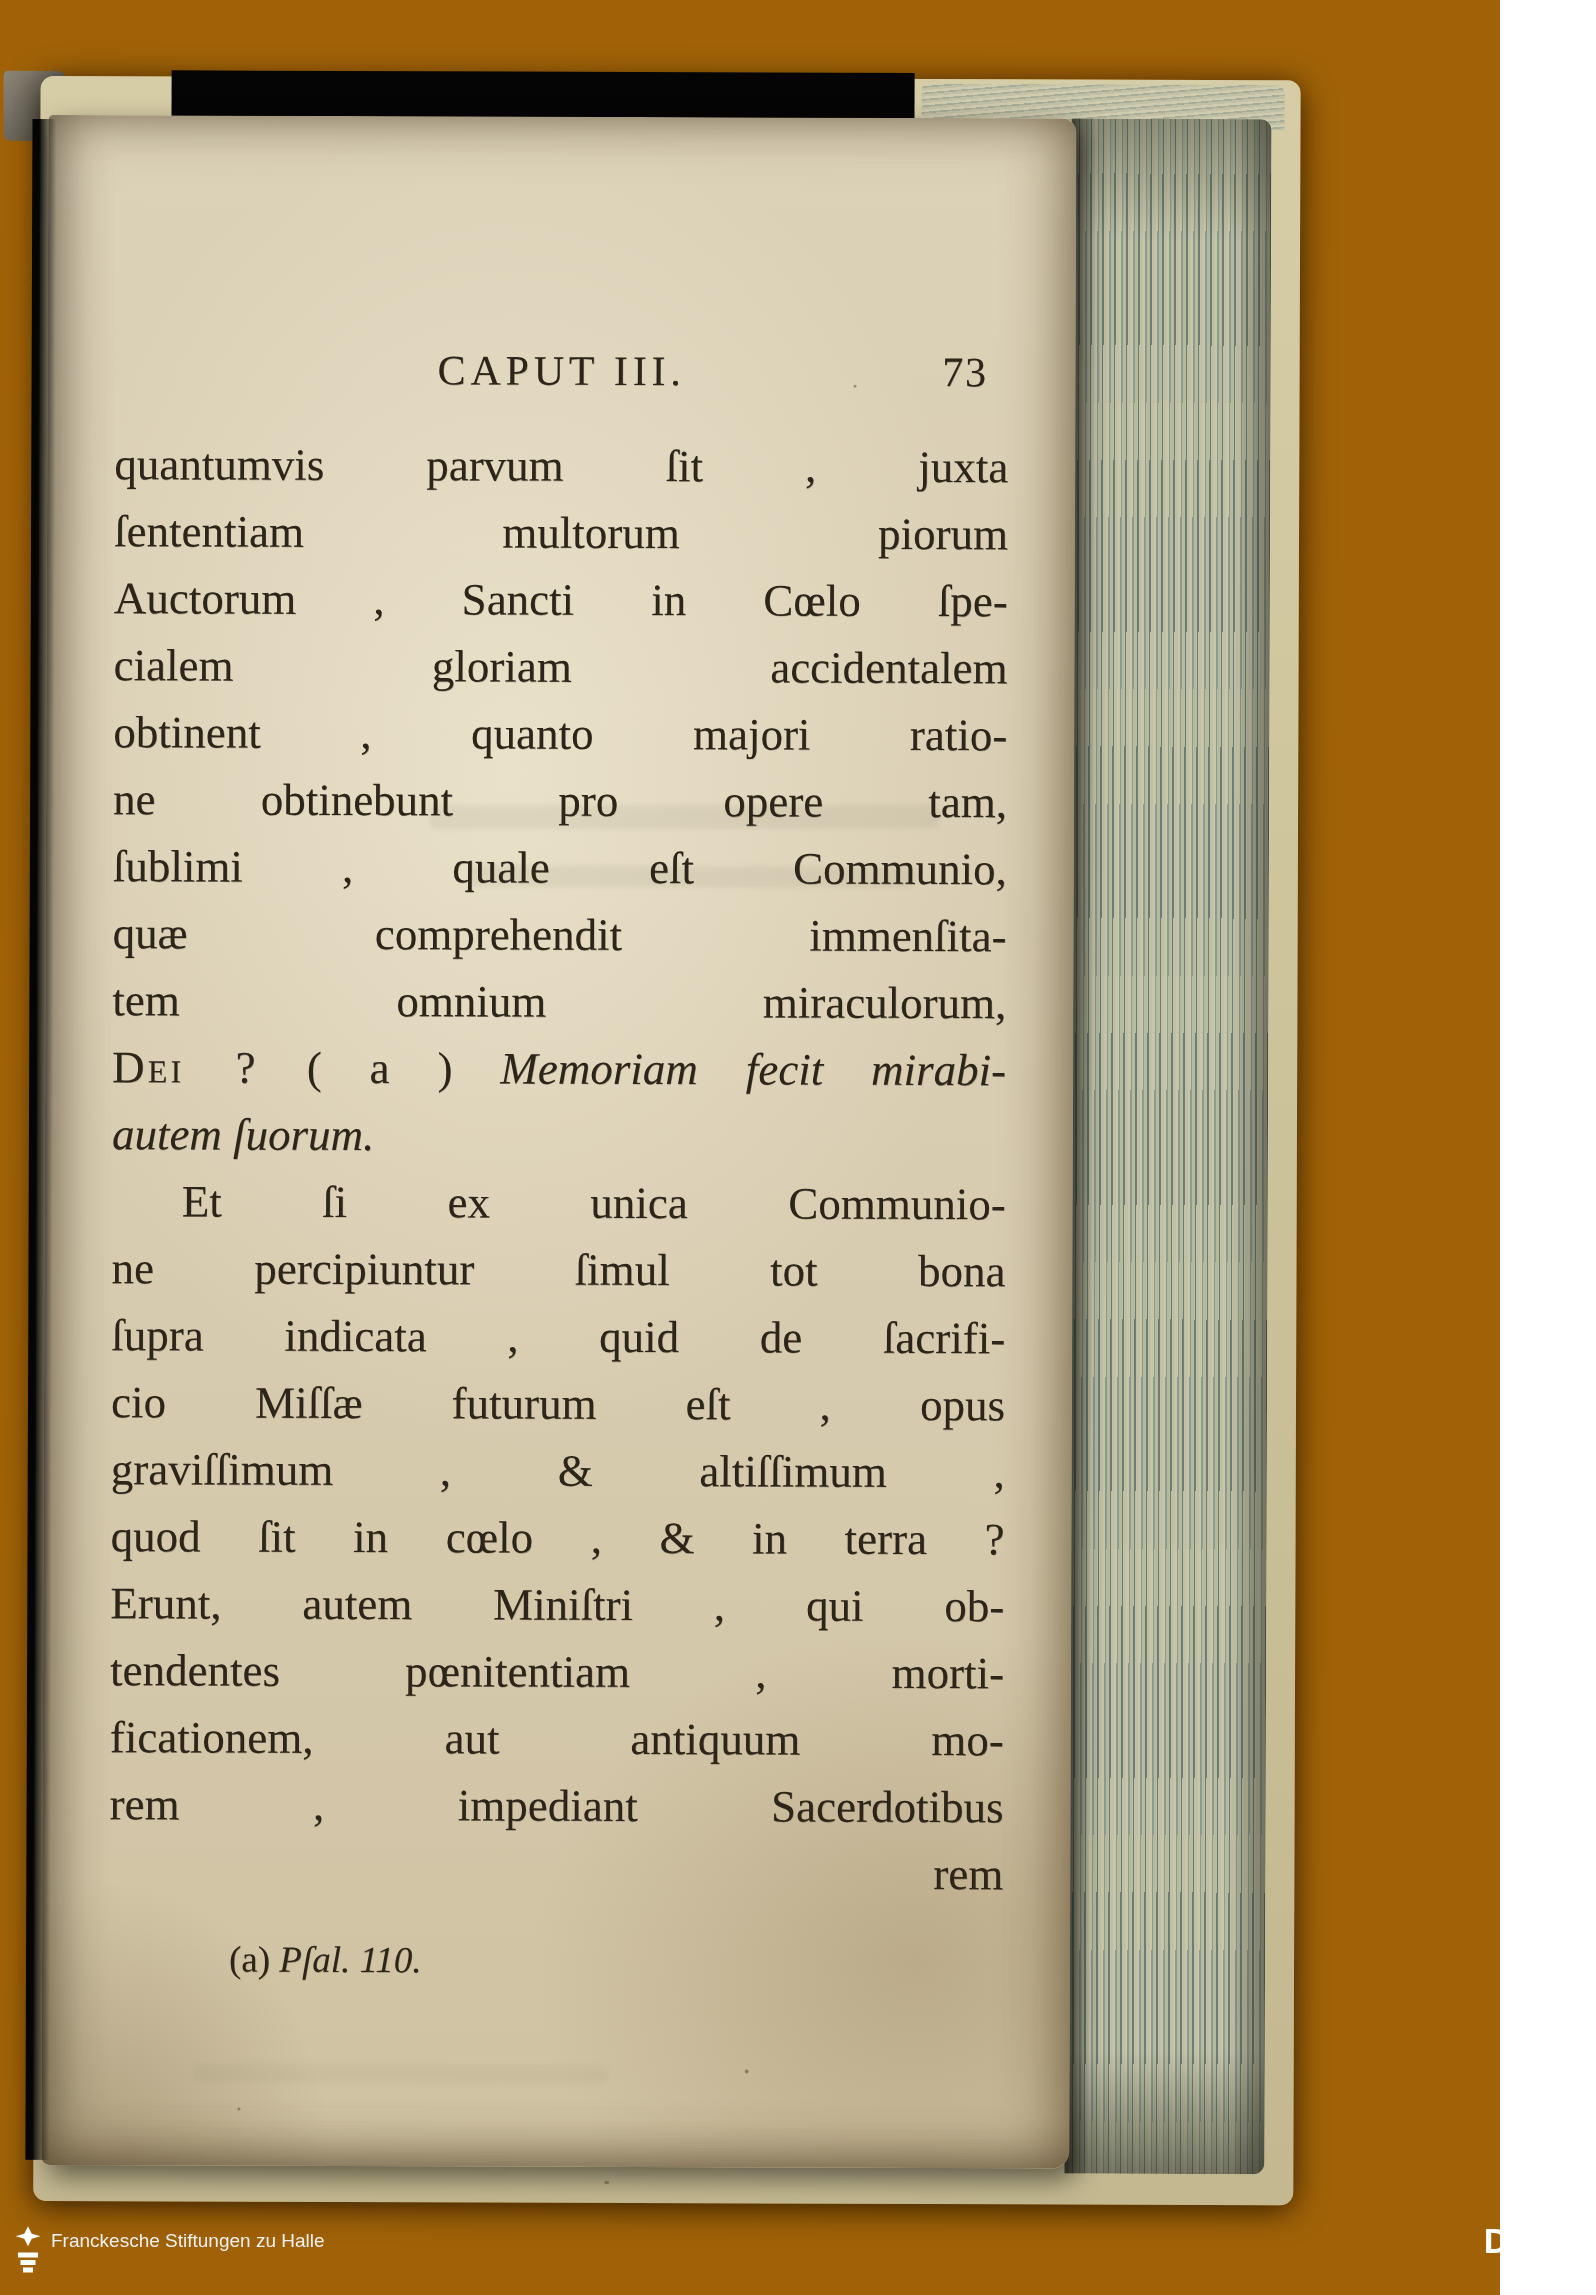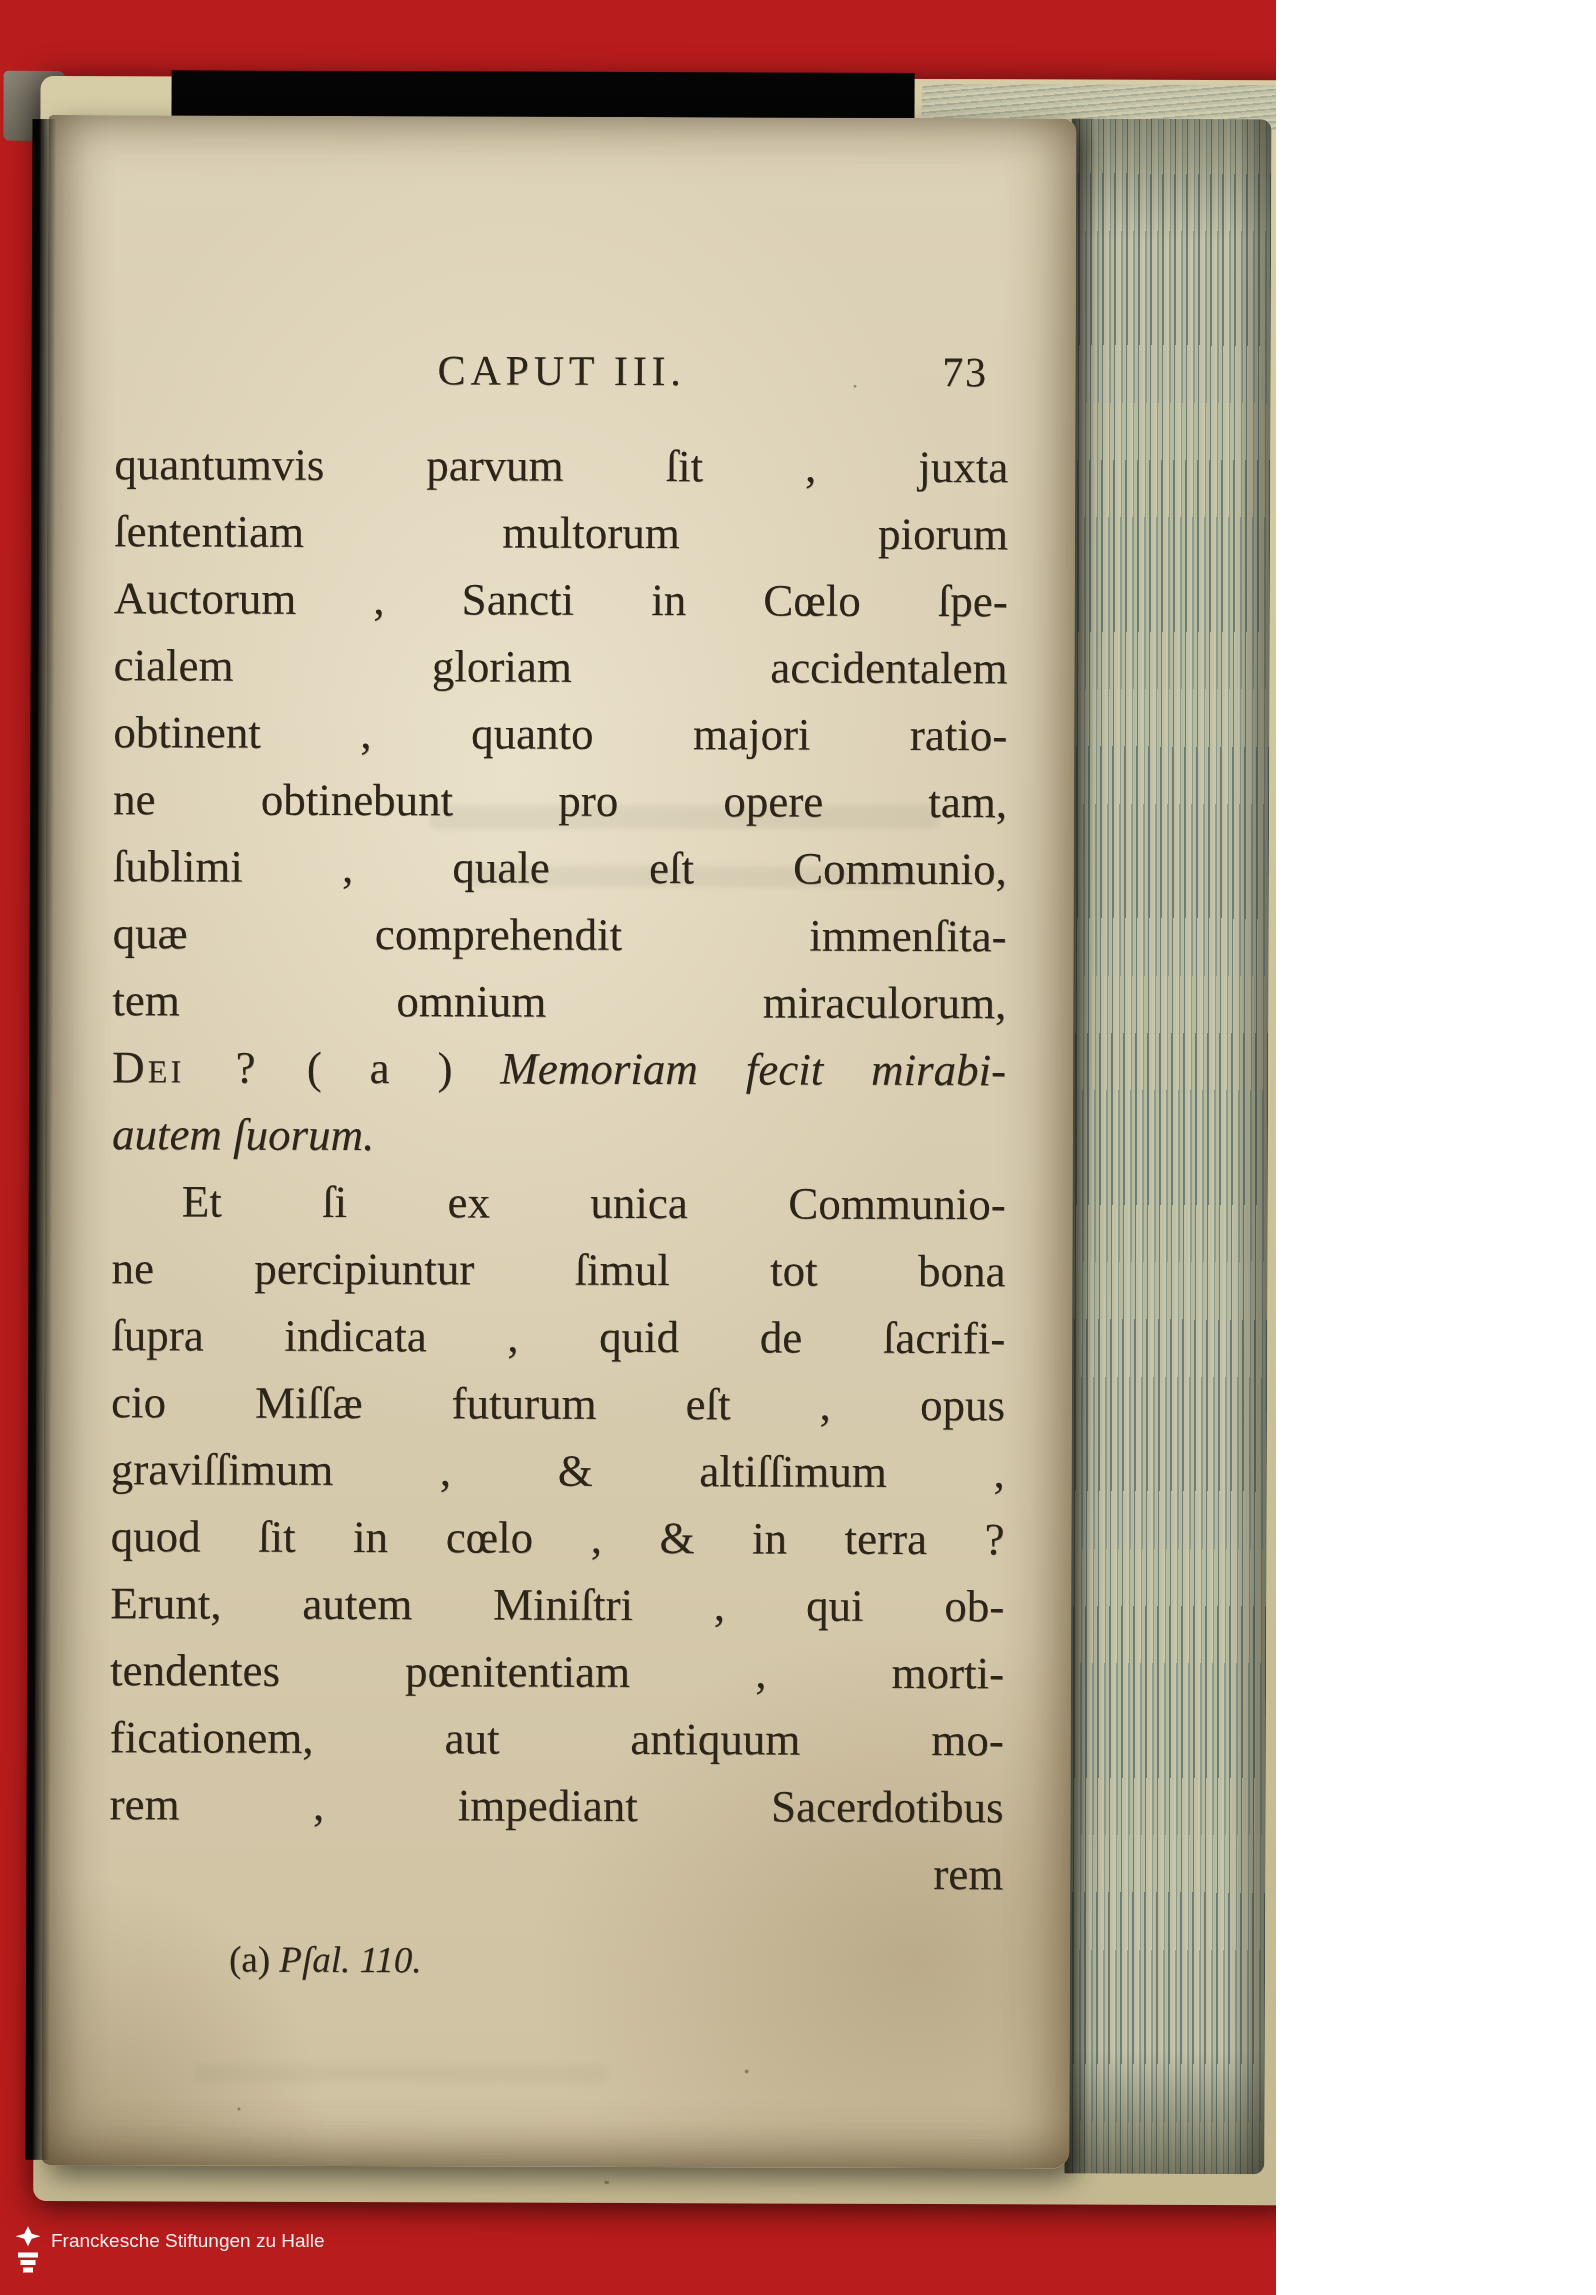--- a/index.html
+++ b/index.html
@@ -1,16 +1,16 @@
 <!DOCTYPE html>
 <html style="font-size:12.8px"><head>
 <meta charset="utf-8">
 <style>
   html,body{margin:0;padding:0;}
-  .stage{position:relative;width:1276px;height:2295px;background:#b91c1c;overflow:hidden;
+  .stage{position:relative;width:1500px;height:2295px;background:#a16207;overflow:hidden;
          font-family:"Liberation Serif","DejaVu Serif",serif;}
   .book{position:absolute;left:0;top:0;width:1597px;height:2295px;
         transform:rotate(0.2deg);transform-origin:639px 1118px;}
 
   .cover{position:absolute;left:37px;top:78px;width:1260px;height:2125px;
          background:linear-gradient(180deg,#d6cda6 0%,#ccc29a 50%,#c3b890 100%);
          border-radius:12.8px;box-shadow:0 4.8px 32px rgba(0,0,0,.7);}
   .cover-notch{position:absolute;left:168px;top:72px;width:743px;height:46px;background:#050505;}
   .spine-frag{position:absolute;left:0;top:73px;width:62px;height:70px;
          background:linear-gradient(135deg,#8d8678,#6b6558 60%,#4a453c);

